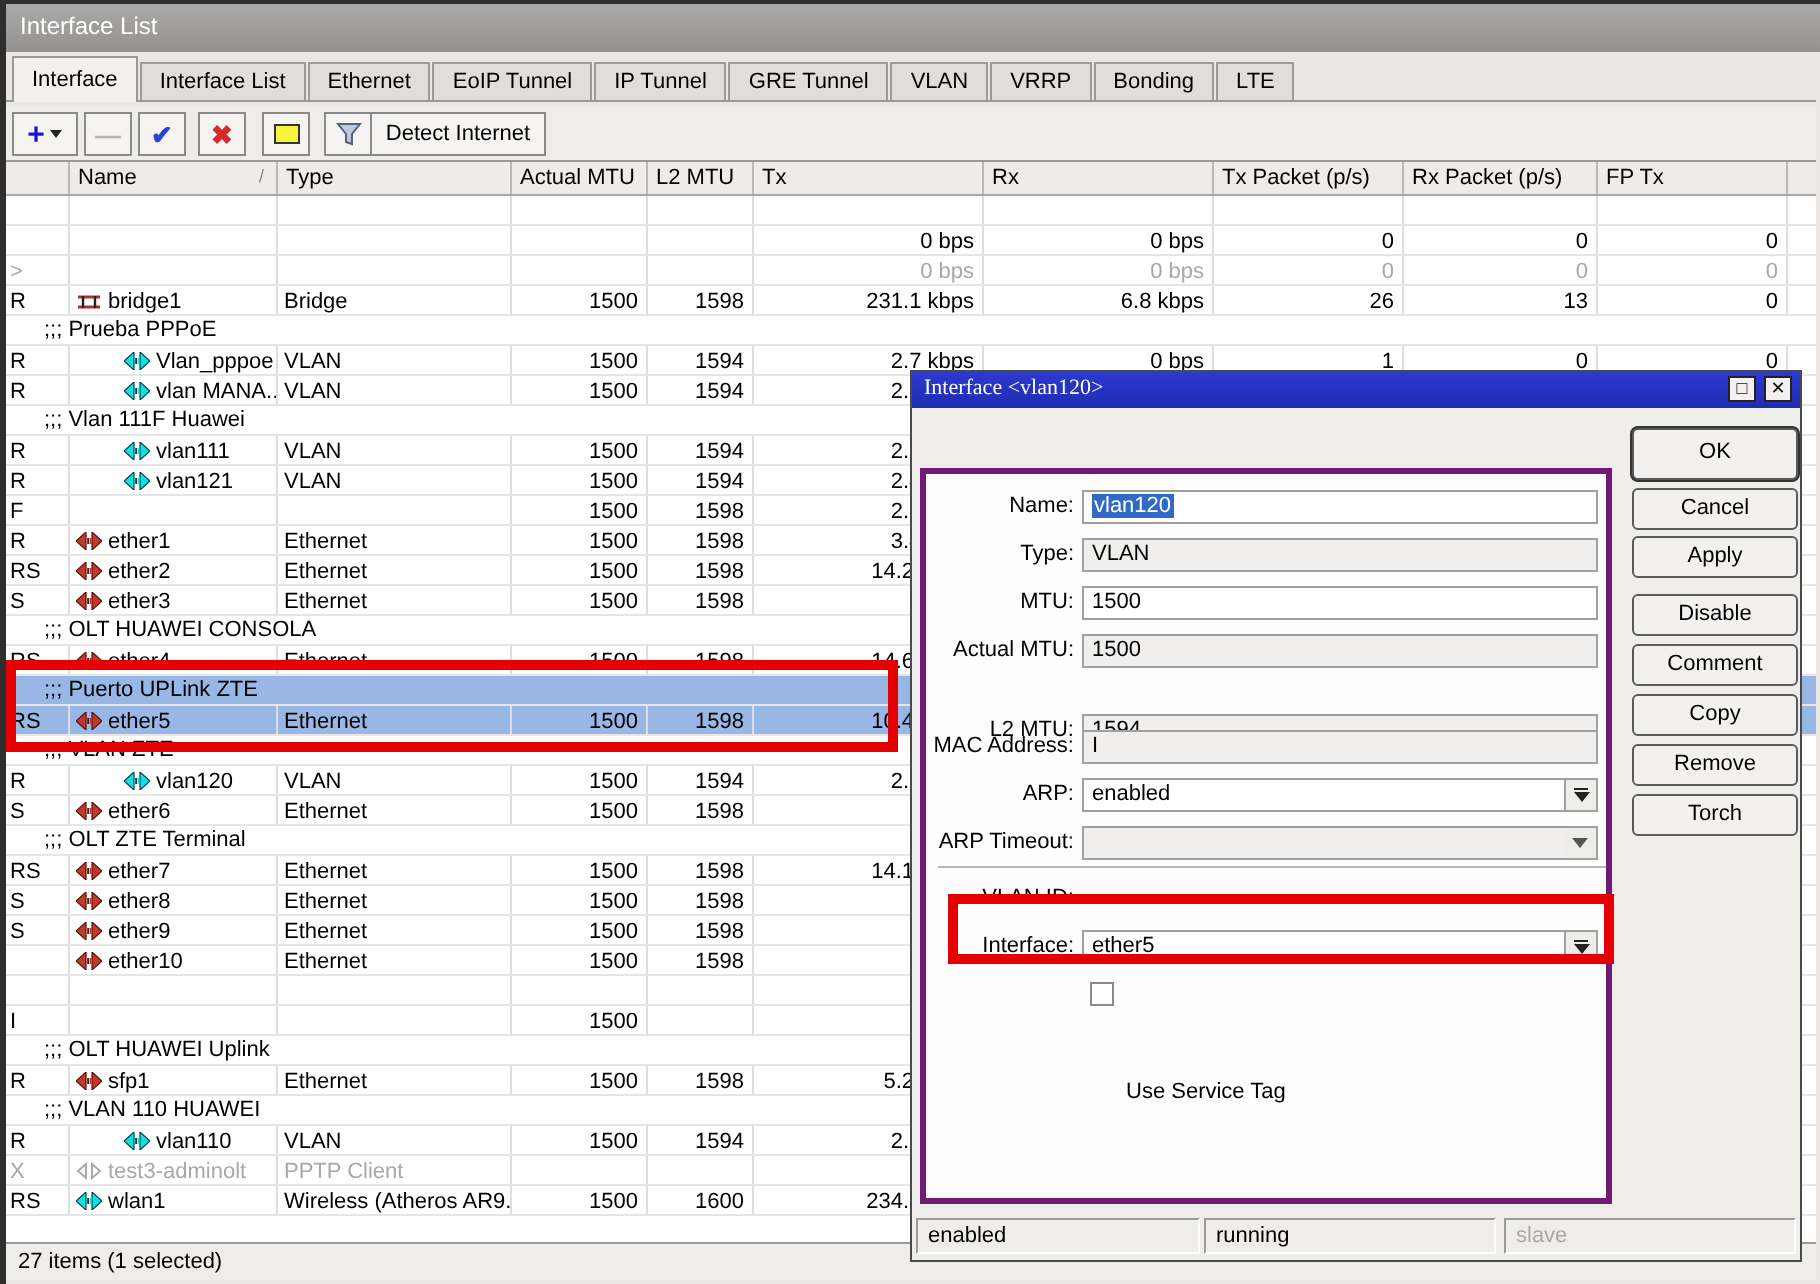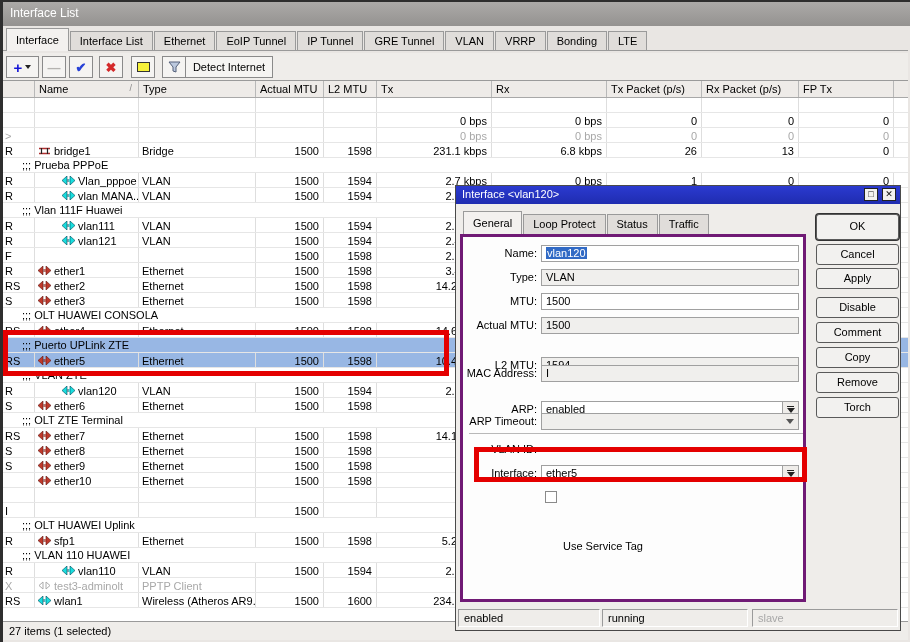--- a/index.html
+++ b/index.html
@@ -36,21 +36,21 @@
   .trow.gray { color:#a8a8a8; }
   .trow.comment { display:block; padding:1px 0 0 20px; white-space:nowrap; }
   .cell { height:14px; border-right:1px solid #dedede; padding:1px 2px 0 3px; white-space:nowrap; overflow:hidden; display:flex; align-items:center; }
   .cell.num { justify-content:flex-end; padding-right:4px; }
   .cell.last { border-right:none; }
   .rowicon { display:inline-flex; margin-right:3px; flex:none; }
   .statusbar { position:absolute; left:2px; top:621px; width:906px; height:19px; background:#efedea; border-top:1px solid #9a9a9a; padding:3px 0 0 7px; }
 
   
   .dialog { position:absolute; left:455px; top:185px; width:446px; height:446px; background:#efedea; border:1px solid #4a4a4a; z-index:20; }
-  .dlg-title { position:absolute; left:0; top:0; width:100%; height:18px; background:linear-gradient(var(--dlgtitle),#1f2cb0); color:#fff; padding:2px 0 0 6px; }
+  .dlg-title { position:absolute; left:0; top:0; width:100%; height:18px; background:linear-gradient(var(--dlgtitle),#1f2cb0); color:#fff; padding:2px 0 0 6px;font-family:Liberation Serif, serif; }
   .winbtn { position:absolute; top:2px; width:14px; height:13px; background:#f2f1ef; border:1px solid #222; color:#111; font-size:9px; line-height:11px; text-align:center; }
   .dlg-tabs { position:absolute; left:7px; top:25px; height:23px; display:flex; align-items:flex-end; }
   .panel { position:absolute; left:4px; top:48px; width:346px; height:368px; background:#fdfdfd; border:3px solid #701a75; }
   .drow { position:absolute; left:0; height:17px; width:100%; }
   .dlabel { position:absolute; left:0; top:2px; width:74px; text-align:right; }
   .dfield { position:absolute; left:78px; top:0; width:258px; height:17px; background:#fff; border:1px solid #a0a0a0; padding:1px 3px 0 4px; white-space:nowrap; overflow:hidden; }
   .dfield.ro { background:#f0efed; }
   .dfield.dd { padding-right:18px; }
   .ddbtn { position:absolute; right:0; top:0; width:16px; height:15px; background:#efedea; border-left:1px solid #a0a0a0; display:flex; flex-direction:column; align-items:center; justify-content:center; }
   .ddbar { width:7px; height:1px; background:#222; margin-bottom:1px; }
@@ -691,26 +691,20 @@
   <span>27 items (1 selected)</span>
 </div>
 
 <div class="dialog">
   <div class="dlg-title">
     <span>Interface &lt;vlan120&gt;</span>
   </div>
   <div class="winbtn" style="right:22px;">□</div>
   <div class="winbtn" style="right:4px;">✕</div>
 
-  <div class="dlg-tabs">
-    <span class="tab active">General</span>
-    <span class="tab">Loop Protect</span>
-    <span class="tab">Status</span>
-    <span class="tab">Traffic</span>
-  </div>
 
   <div class="panel">
     <div class="drow" style="top:8px;">
       <span class="dlabel">Name:</span>
       <span class="dfield"><span class="seltext">vlan120</span></span>
     </div>
     <div class="drow" style="top:32px;">
       <span class="dlabel">Type:</span>
       <span class="dfield ro">VLAN</span>
     </div>
@@ -723,21 +717,21 @@
       <span class="dfield ro">1500</span>
     </div>
     <div class="drow" style="top:104px;margin-top:16px;">
       <span class="dlabel">L2 MTU:</span>
       <span class="dfield ro">1594</span>
     </div>
     <div class="drow" style="top:128px;">
       <span class="dlabel">MAC Address:</span>
       <span class="dfield ro">I</span>
     </div>
-    <div class="drow" style="top:164px;">
+    <div class="drow" style="top:152px;">
       <span class="dlabel">ARP:</span>
       <span class="dfield dd"><span>enabled</span>
         <span class="ddbtn">
             <span class="ddbar"></span>
             <span class="ddarr"></span>
           </span>
       </span>
     </div>
     <div class="drow" style="top:176px;">
       <span class="dlabel">ARP Timeout:</span>

